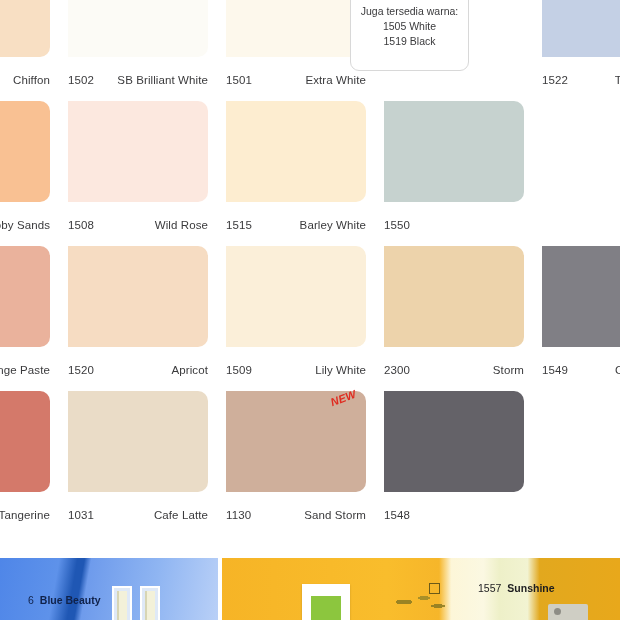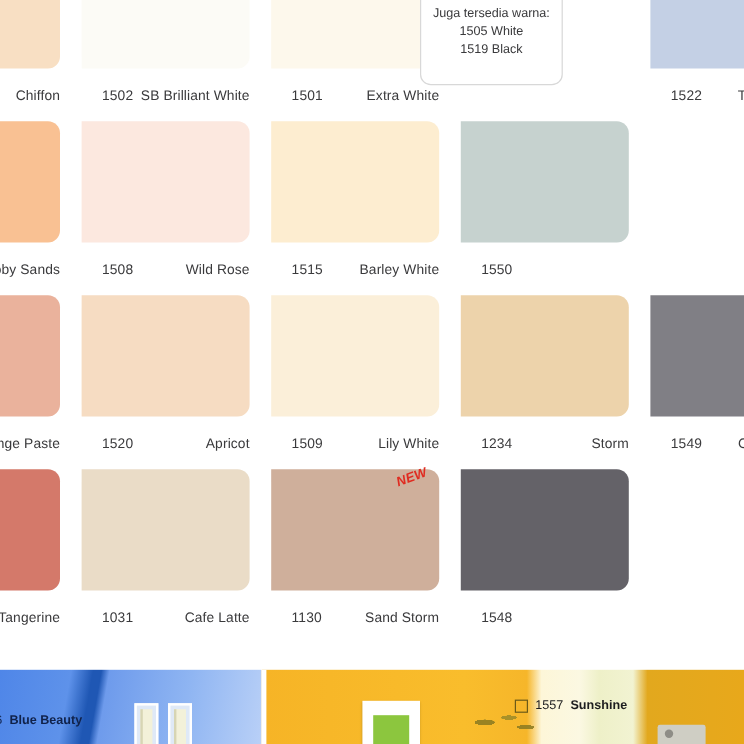--- a/index.html
+++ b/index.html
@@ -51,21 +51,21 @@
     height: 43px;
     display: flex;
     align-items: center;
     justify-content: space-between;
     font-size: 11.5px;
     color: #3a3a3c;
     letter-spacing: 0.1px;
     padding-top: 2px;
   }
 
-  .swatch-code { white-space: nowrap; margin-left: 17px; }
+  .swatch-code { white-space: nowrap; }
   .swatch-name { white-space: nowrap; }
 
   
   .swatch-cell.note-cell .swatch-chip {
     background: #ffffff;
     border-radius: 0;
   }
 
   
   .note-box {
@@ -203,21 +203,21 @@
   .caption-blue  { left: -4px; top: 36px; color: #10224a; }
   .caption-yellow{ left: 211px; top: 24px; }
 
   .cap-swatchbox {
     width: 11px; height: 11px;
     border: 1.4px solid #6b5a18;
     background: transparent;
     box-sizing: border-box;
     flex: 0 0 auto;
   }
-  .cap-code { font-weight: normal; }
+  .cap-code { font-weight: normal; margin-left: 32px; }
   .cap-name { font-weight: bold; }
 
   .strip-divider {
     position: absolute;
     left: 218px; top: 0;
     width: 4px; height: 100%;
     background: #ffffff;
     z-index: 4;
   }
 </style>
@@ -312,21 +312,21 @@
       <div class="swatch-cell">
         <div class="swatch-chip" style="background: rgb(251, 239, 217);"></div>
         <div class="swatch-caption">
           <span class="swatch-code">1509</span>
           <span class="swatch-name">Lily White</span>
         </div>
       </div>
       <div class="swatch-cell">
         <div class="swatch-chip" style="background: rgb(237, 211, 171);"></div>
         <div class="swatch-caption">
-          <span class="swatch-code">1234</span>
+          <span class="swatch-code">2300</span>
           <span class="swatch-name">Storm</span>
         </div>
       </div>
       <div class="swatch-cell">
         <div class="swatch-chip" style="background: rgb(128, 127, 133);"></div>
         <div class="swatch-caption">
           <span class="swatch-code">1549</span>
           <span class="swatch-name">Copper Grey</span>
         </div>
       </div>

